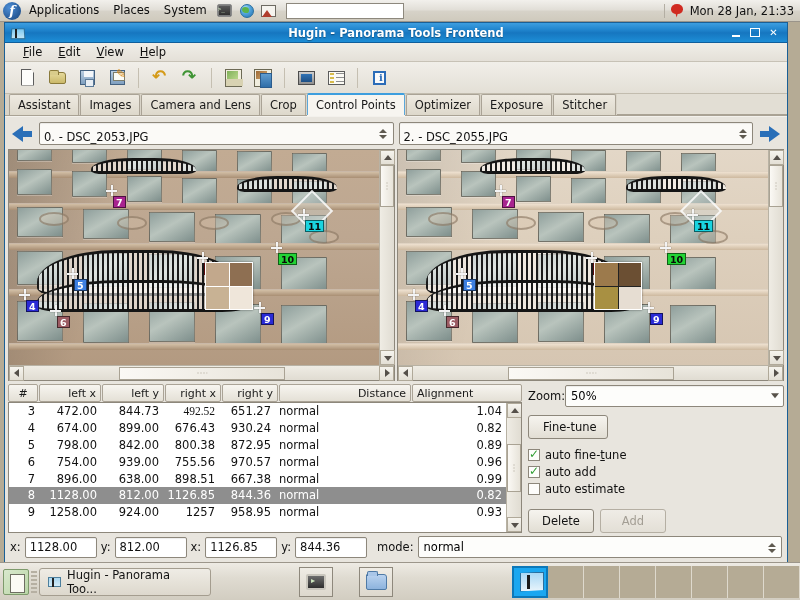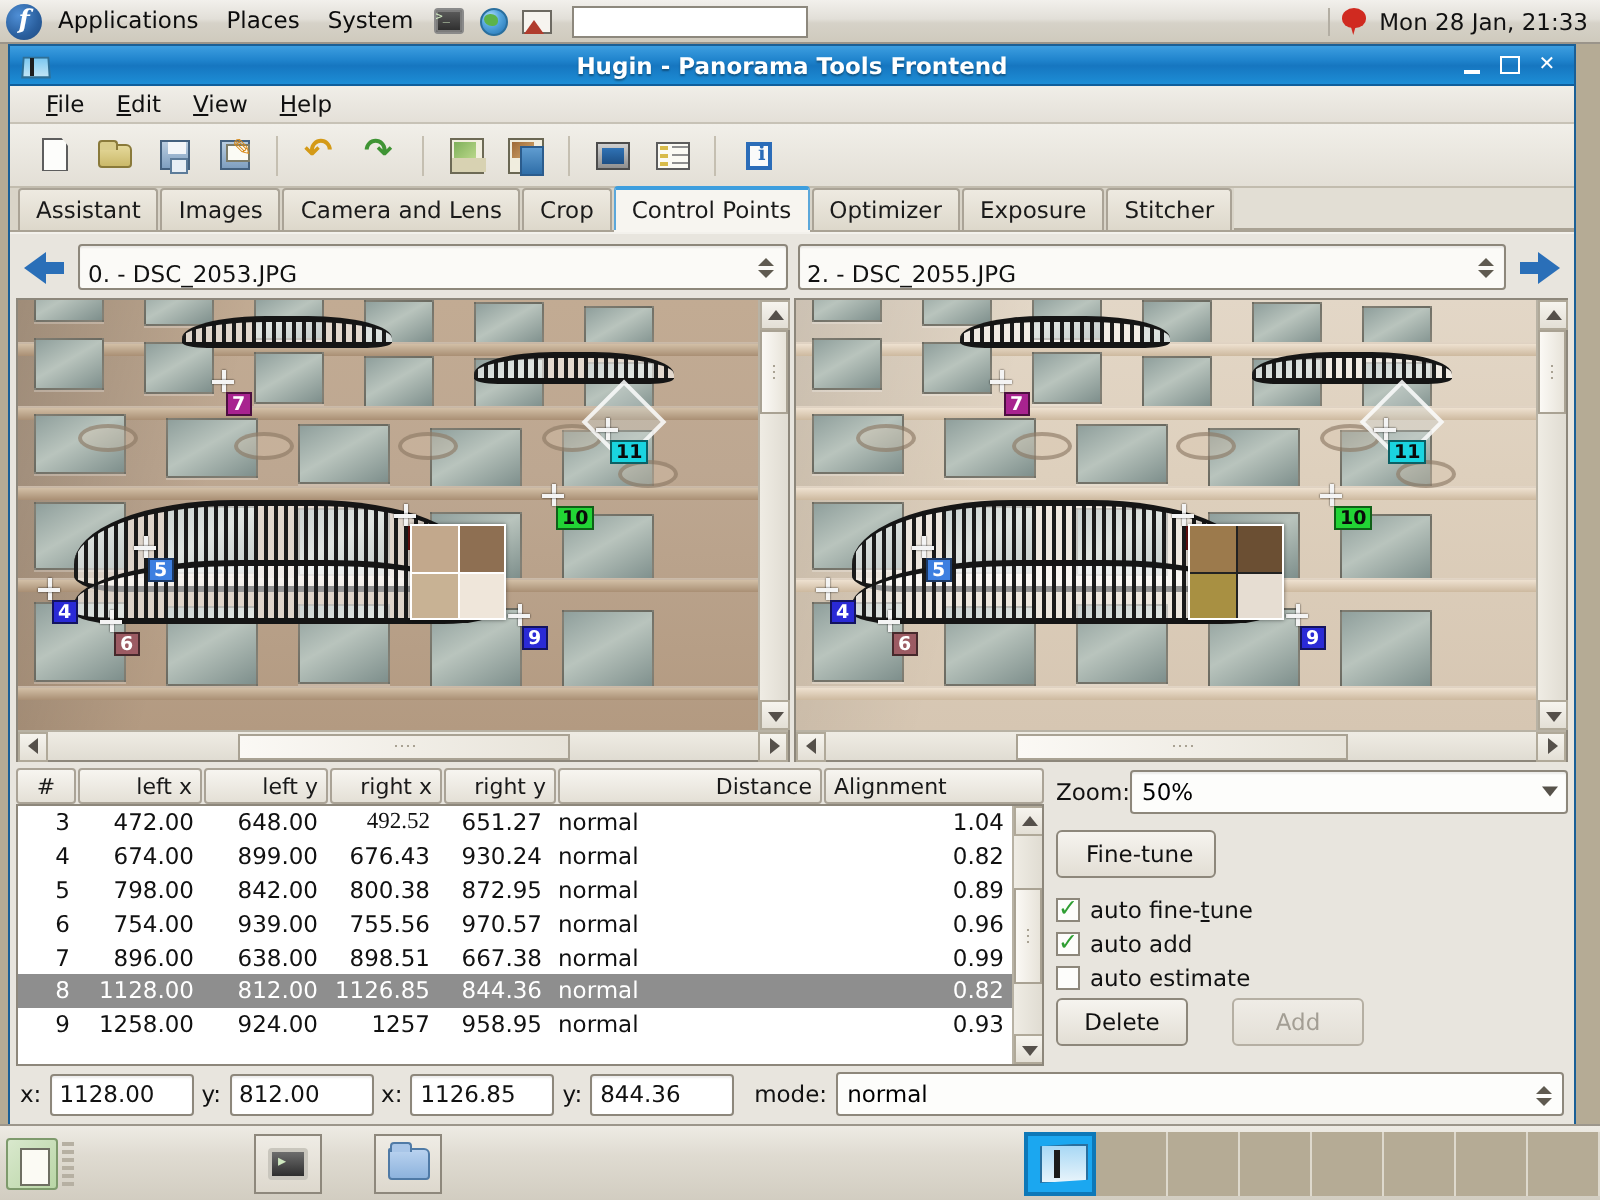--- a/index.html
+++ b/index.html
@@ -399,21 +399,21 @@
   .chk {
     width: 12px; height: 12px; background:#fdfdfb; border:1px solid #8d877b;
     position:relative; flex:none; cursor:pointer;
   }
   .chk.on::after {
     content:"✓"; position:absolute; left:0px; top:-3px;
     font-size: 12px; color:#2f9e32; font-weight:bold;
   }
   .chk-lbl { font-size: 11.5px; color:#111; }
   .chk-lbl u { text-decoration: underline; }
-  #del-add-row { display:flex; gap:22px; }
+  #del-add-row { display:flex; gap:6px; margin-top: 10px; }
   #del-add-row .btn { min-width: 66px; }
 
   
   #coord-row {
     display:flex; align-items:center; gap:4px;
     padding: 4px 5px; height: 28px;
   }
   .cl { font-size: 11.5px; color:#111; }
   .cinput {
     height: 21px; background:#ffffff; border:1px solid #8d877b; border-radius:2px;
@@ -856,21 +856,21 @@
             <div class="th r" style="width: 56px;">right x</div>
             <div class="th r" style="width: 56px;">right y</div>
             <div class="th r" style="width: 120px; flex: 1 1 0%;">Distance</div>
             <div class="th l" style="width: 110px;">Alignment</div>
           </div>
         <div id="table-body-wrap">
           <div id="table-body">
               <div class="trow">
                 <div class="td r" style="width: 30px;">3</div>
                 <div class="td r" style="width: 62px;">472.00</div>
-                <div class="td r" style="width: 62px;">648.00</div>
+                <div class="td r" style="width: 62px;">844.73</div>
                 <div class="td r" style="width: 56px; font-family: Liberation Serif, serif;">492.52</div>
                 <div class="td r" style="width: 56px;">651.27</div>
                 <div class="td l" style="width: 110px;">normal</div>
                 <div class="td r" style="width: 120px; flex: 1 1 0%;">1.04</div>
               </div>
               <div class="trow">
                 <div class="td r" style="width: 30px;">4</div>
                 <div class="td r" style="width: 62px;">674.00</div>
                 <div class="td r" style="width: 62px;">899.00</div>
                 <div class="td r" style="width: 56px;">676.43</div>
@@ -990,20 +990,24 @@
 
   <div id="statusbar">
     <div id="status-text">Point finetuned, angle: -16 deg, correlation coefficient: 1.079, curvature: 1.983 0.215</div>
     <div id="status-extra"></div>
   </div>
 </div>
 
 <div id="taskbar">
   <div id="show-desktop"></div>
   <div class="tb-grip"></div>
+  <div id="win-button">
+    <span id="win-button-icon"></span>
+    <span>Hugin - Panorama Too...</span>
+  </div>
   <div id="tasklist-spacer"></div>
   <div class="tray-btn">
       <span class="tk-term"></span>
     </div>
   <div class="tray-btn">
       <span class="tk-folder"></span>
     </div>
   <div id="wsp-switcher">
     <div class="wsp active">
         <span class="wsp-mini-icon"></span>

